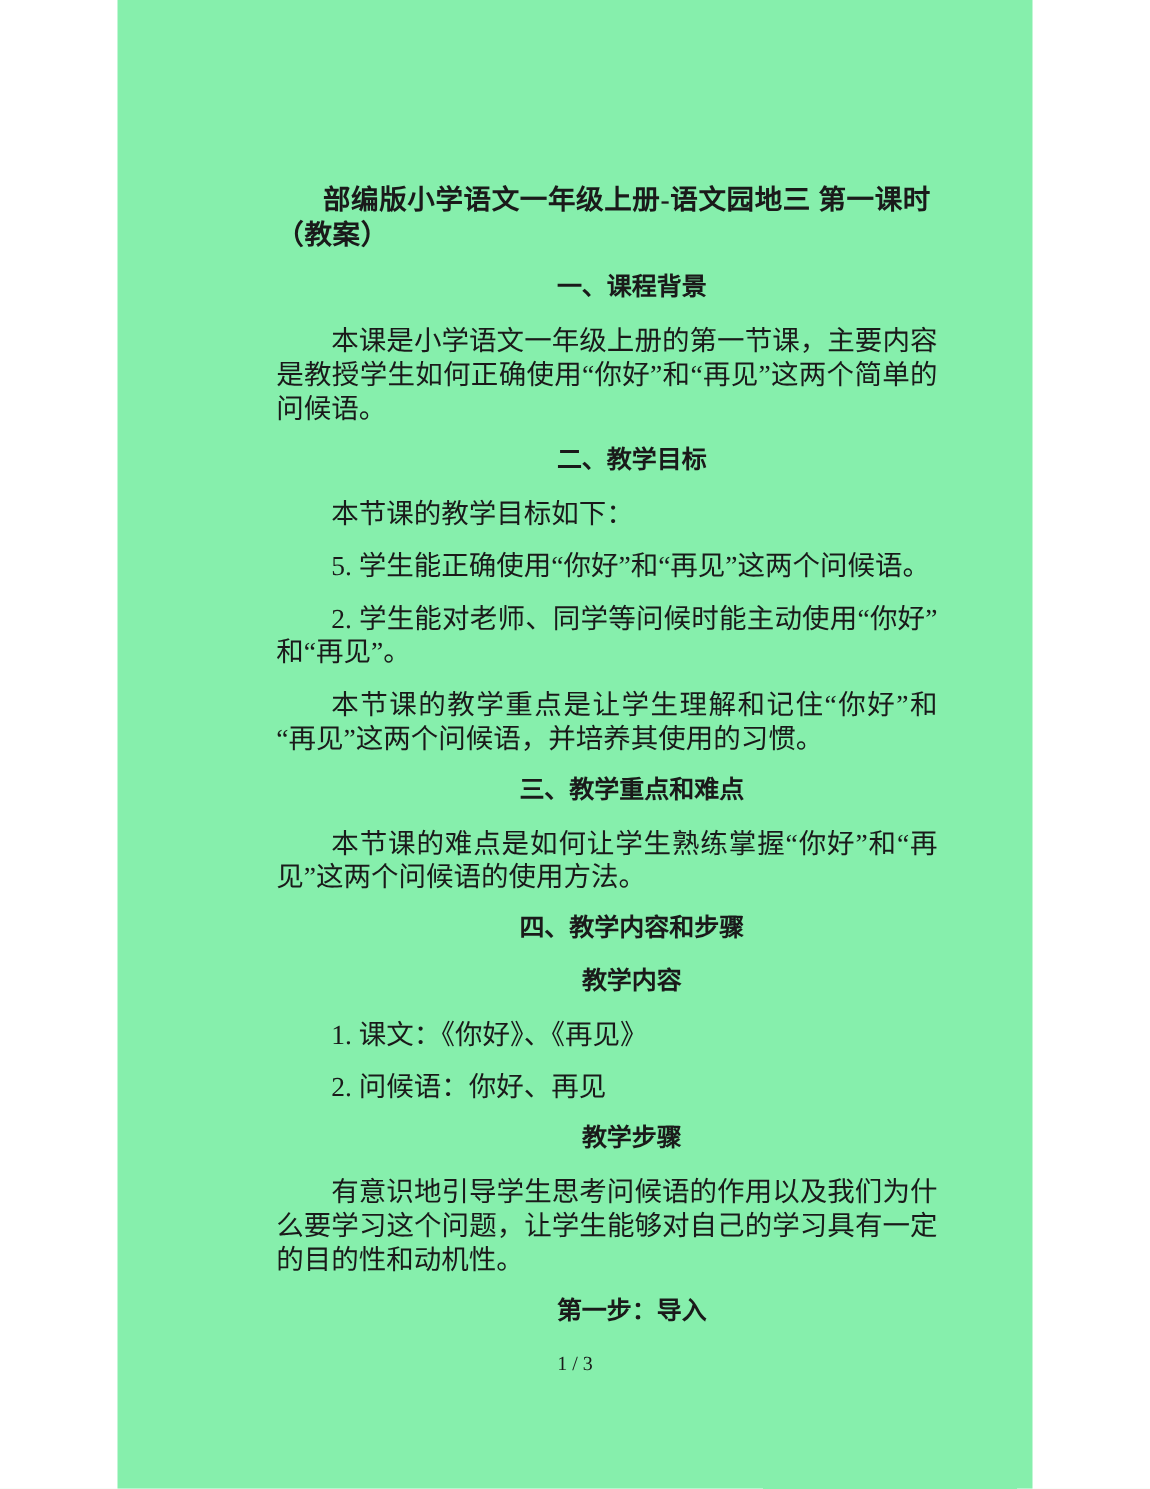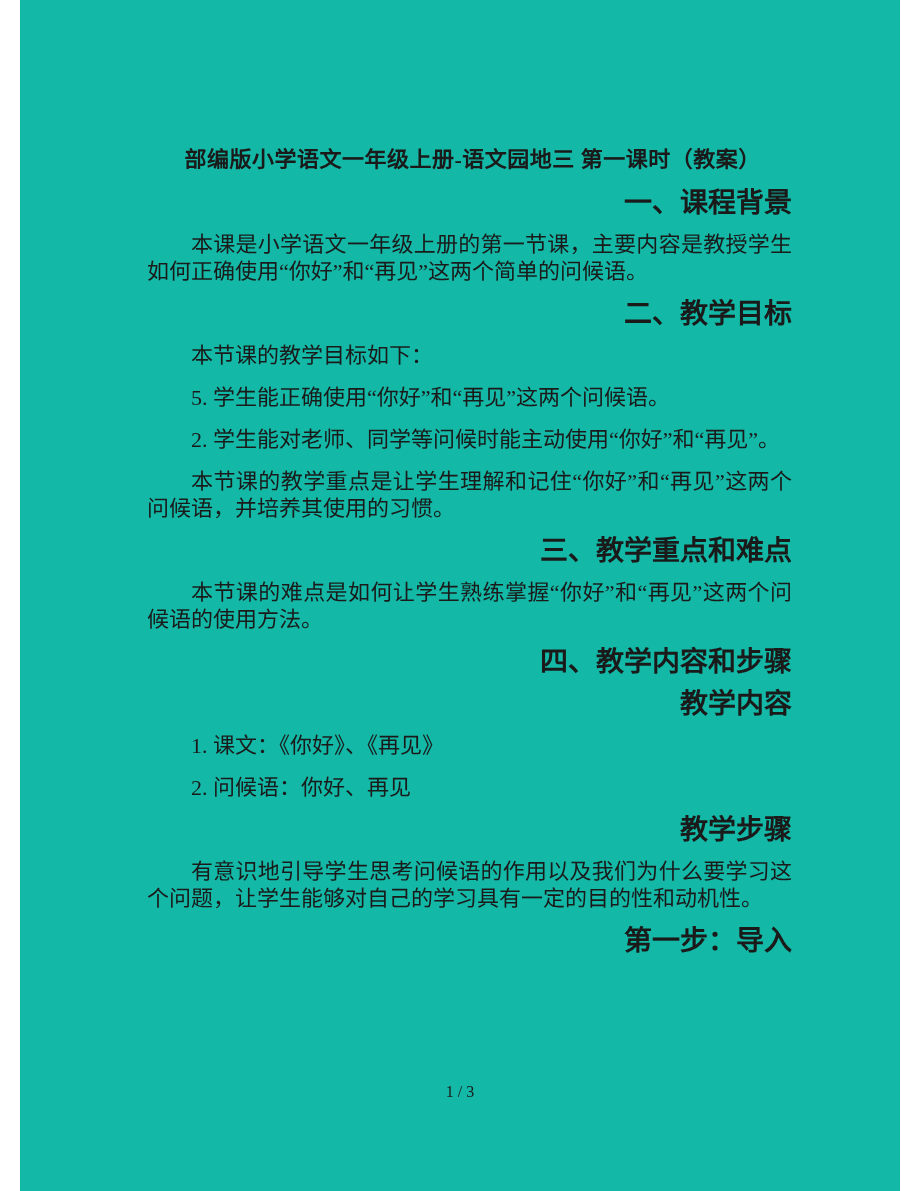--- a/index.html
+++ b/index.html
@@ -2,26 +2,26 @@
 <html lang="zh-CN"><head>
 <meta charset="utf-8">
 <style>
   html, body {
     margin: 0;
     padding: 0;
     background: #ffffff;
   }
   .page {
     position: relative;
-    width: 880px;
+    width: 732px;
     height: 1191px;
     margin: 0 auto;
-    background: #14b8a6;
+    background: #86efac;
     box-sizing: border-box;
-    padding: 146px 108px 0 127px;
+    padding: 146px 76px 0 127px;
     color: #1a1a1a;
     font-family: "Liberation Serif", serif;
     overflow: hidden;
   }
   .doc-title {
     font-size: 22px;
     font-weight: bold;
     line-height: 28px;
     margin: 0 0 15px 0;
     text-indent: 1.7em;
@@ -31,23 +31,23 @@
   .block {
     margin: 0 0 15px 0;
     font-size: 22px;
     line-height: 27px;
     text-indent: 2em;
     text-align: justify;
   }
   .block.heading,
   .block.subheading {
     font-family: "Liberation Sans", sans-serif;
-    font-size: 28px;
+    font-size: 20px;
     font-weight: bold;
-    text-align: right;
+    text-align: center;
   }
   .block.body,
   .block.item {
     font-family: "Liberation Serif", serif;
   }
   .page-footer {
     position: absolute;
     left: 0;
     right: 0;
     top: 1083px;

